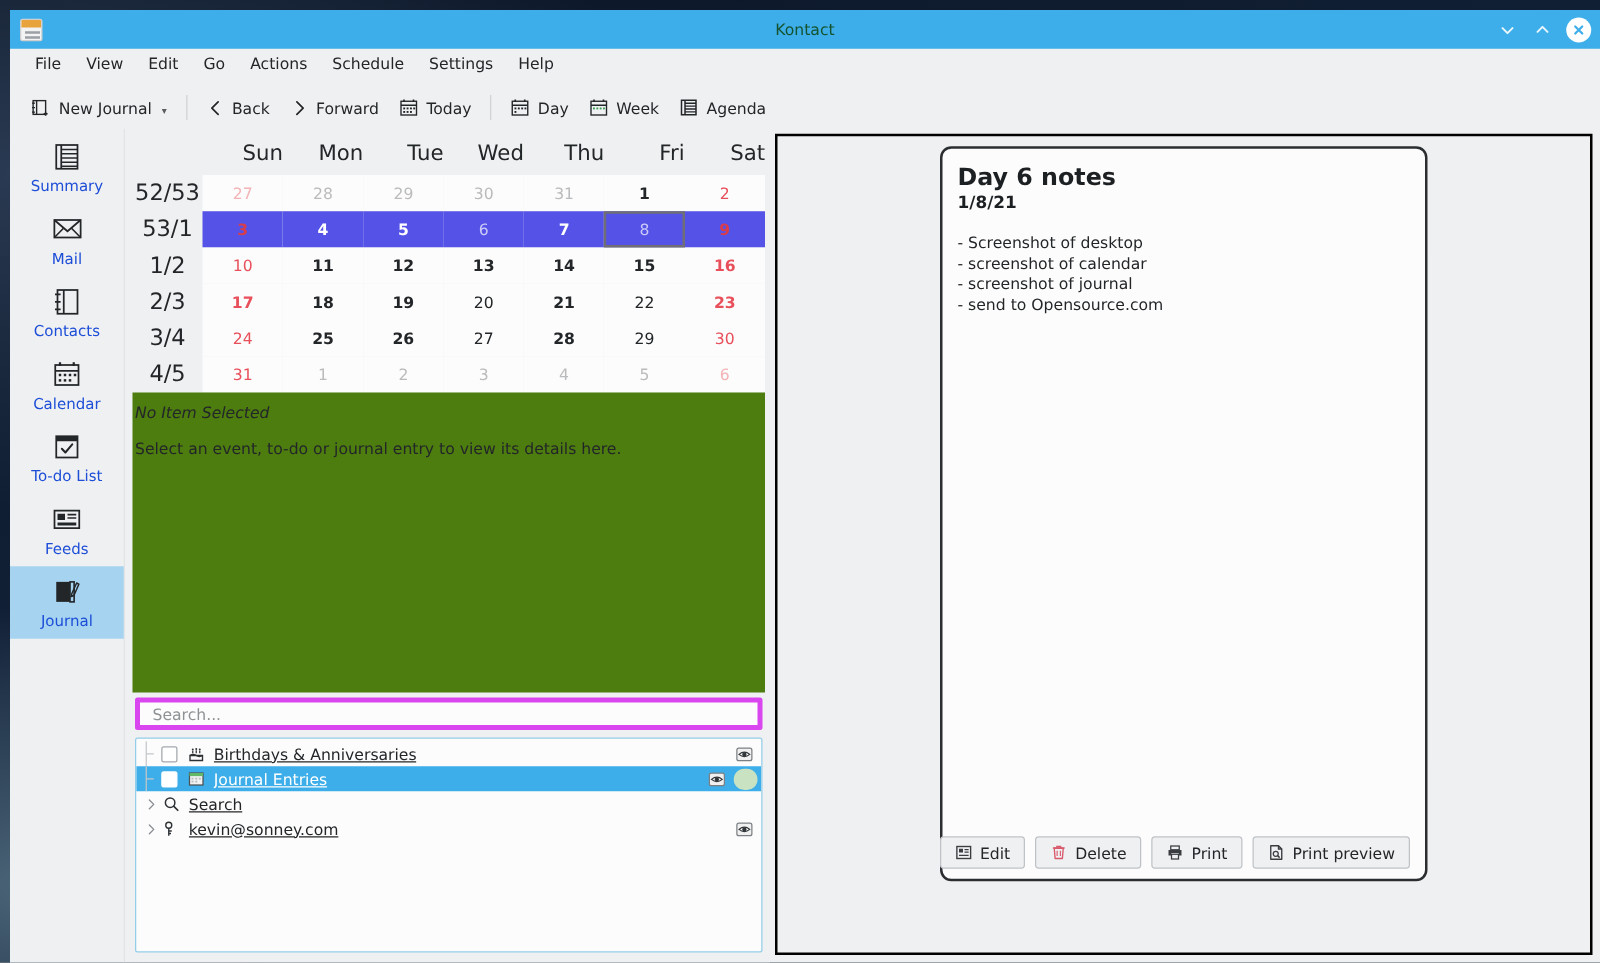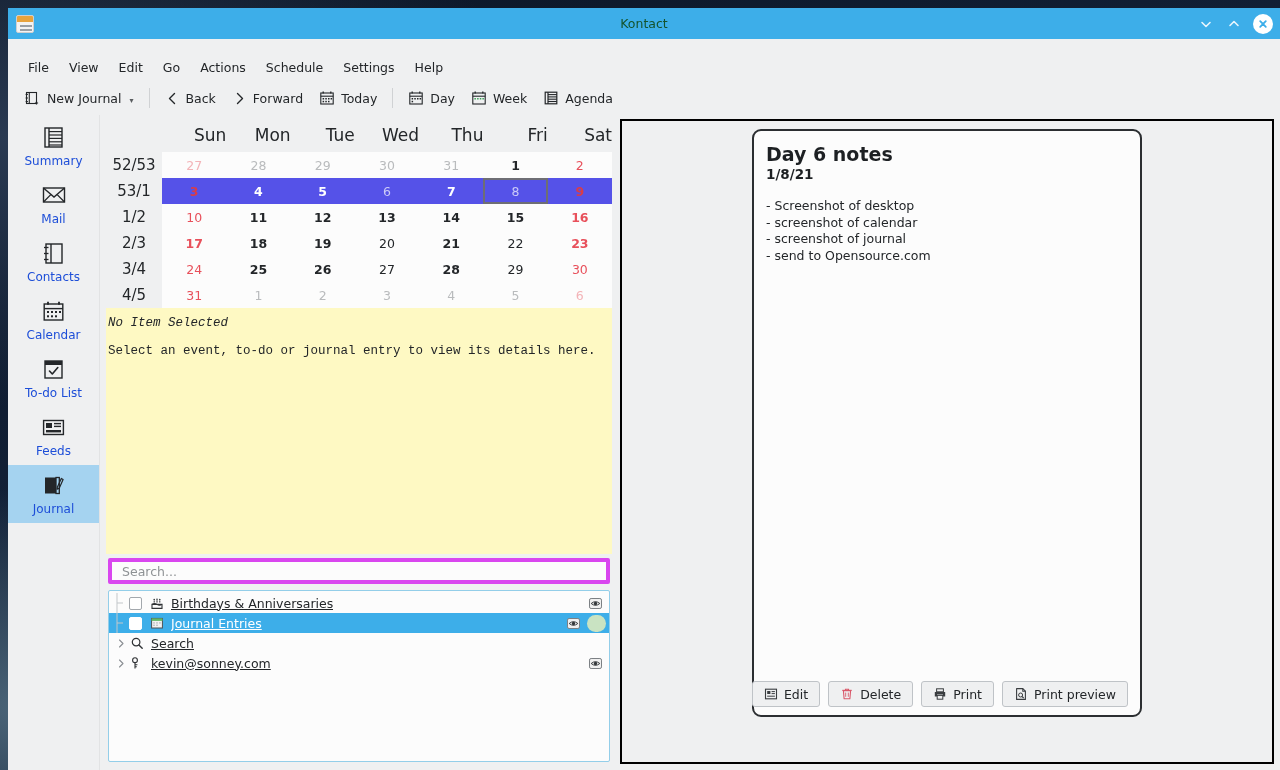--- a/index.html
+++ b/index.html
@@ -90,25 +90,25 @@
     width: 20px; height: 20px;
     border-radius: 50%;
     background: #ffffff;
     color: #3daee9;
   }
 
   
   .menubar {
     height: 24px;
     display: flex;
-    align-items: flex-end;
+    align-items: flex-start;
     padding: 0 10px;
     flex: none;
     background: #eff0f1;
-    margin-top: 14px;
+    margin-top: 2px;
   }
   .menu-item {
     font-size: 12.5px;
     color: #232629;
     padding: 2px 10px;
     cursor: default;
     white-space: nowrap;
   }
 
   
@@ -219,21 +219,21 @@
     font-weight: normal;
     color: #232629;
     padding: 6px 0 7px 0;
     text-align: right;
     background: #eff0f1;
   }
   table.cal th.wkcorner { background: #eff0f1; width: 56px; }
   td.wk {
     width: 56px;
     text-align: center;
-    font-size: 15px;
+    font-size: 18px;
     color: #232629;
     background: #eff0f1;
     padding: 4px 0;
   }
   td.day {
     text-align: center;
     padding: 5px 0;
     background: #fcfcfc;
     color: #232629;
     cursor: default;
@@ -248,22 +248,21 @@
   td.day.focus {
     outline: 2px solid #6e6e74;
     outline-offset: -2px;
   }
 
   
   .detail {
     flex: 1 1 auto;
     min-height: 0;
     padding: 8px 4px 0 2px;
-    background: #fef9c3;
-    font-family: Liberation Mono, monospace;
+    background: #4d7c0f;
   }
   .detail-title {
     font-size: 12.5px;
     font-style: italic;
     color: #232629;
     margin-bottom: 14px;
   }
   .detail-text {
     font-size: 12.5px;
     color: #232629;

